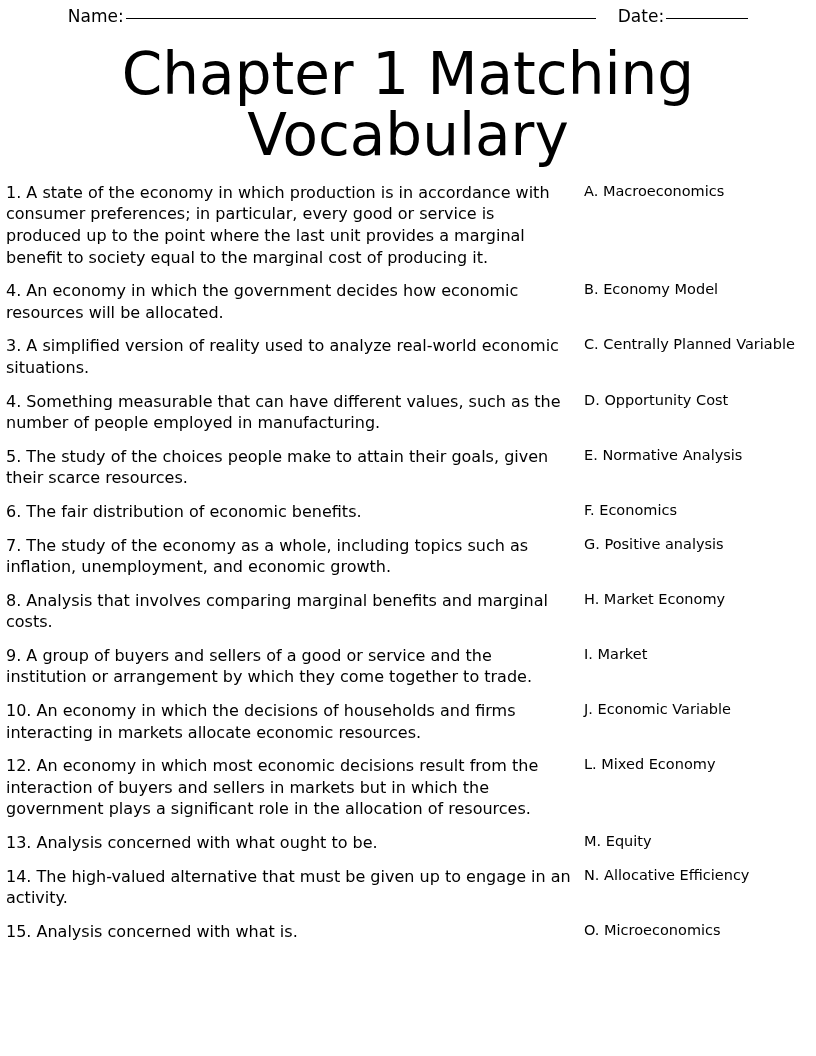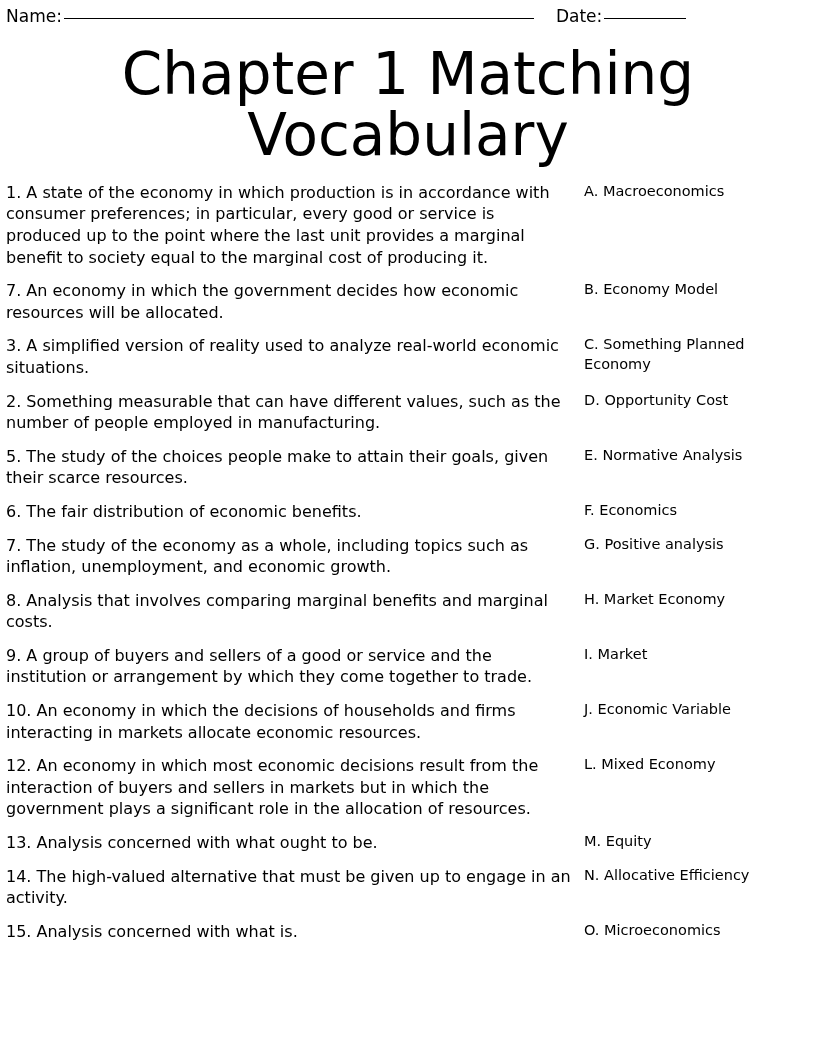--- a/index.html
+++ b/index.html
@@ -20,20 +20,21 @@
     box-sizing: border-box;
     padding: 6px 4px 0 4px;
     position: relative;
   }
   .header-row {
     display: flex;
     align-items: baseline;
     font-size: 17px;
     padding: 0 2px;
     white-space: nowrap;
+    justify-content: center;
   }
   .header-name {
     display: flex;
     align-items: baseline;
   }
   .name-label { margin-right: 2px; }
   .name-line {
     display: inline-block;
     width: 470px;
     border-bottom: 1.5px solid #000;
@@ -102,31 +103,31 @@
   <h1 class="title">Chapter 1 Matching Vocabulary</h1>
 
   <div class="matching-list">
 
     <div class="row">
       <div class="definition">1. A state of the economy in which production is in accordance with consumer preferences; in particular, every good or service is produced up to the point where the last unit provides a marginal benefit to society equal to the marginal cost of producing it.</div>
       <div class="term">A. Macroeconomics</div>
     </div>
 
     <div class="row">
-      <div class="definition">7. An economy in which the government decides how economic resources will be allocated.</div>
+      <div class="definition">4. An economy in which the government decides how economic resources will be allocated.</div>
       <div class="term">B. Economy Model</div>
     </div>
 
     <div class="row">
       <div class="definition">3. A simplified version of reality used to analyze real-world economic situations.</div>
-      <div class="term">C. Something Planned Economy</div>
+      <div class="term">C. Centrally Planned Variable</div>
     </div>
 
     <div class="row">
-      <div class="definition">2. Something measurable that can have different values, such as the number of people employed in manufacturing.</div>
+      <div class="definition">4. Something measurable that can have different values, such as the number of people employed in manufacturing.</div>
       <div class="term">D. Opportunity Cost</div>
     </div>
 
     <div class="row">
       <div class="definition">5. The study of the choices people make to attain their goals, given their scarce resources.</div>
       <div class="term">E. Normative Analysis</div>
     </div>
 
     <div class="row">
       <div class="definition">6. The fair distribution of economic benefits.</div>

